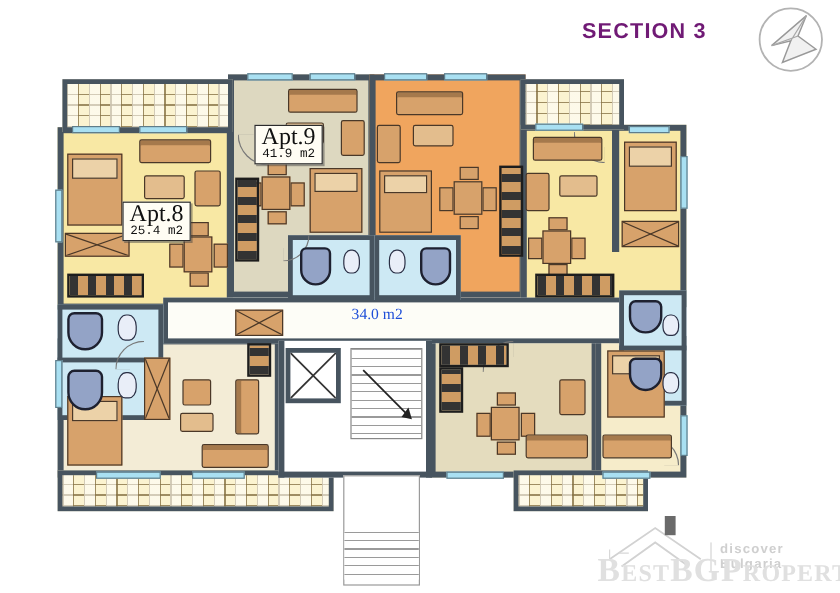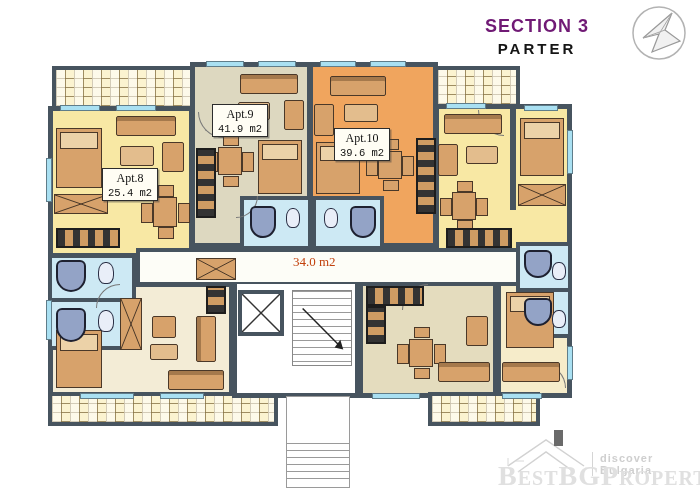--- a/index.html
+++ b/index.html
@@ -37,40 +37,39 @@
   .tset .c4{bottom:1%;left:36%;height:18%;width:28%;}
   .tub{background:#93a3c6;border:2px solid #1e2130;border-radius:8px 8px 20px 20px;}
   .wc{background:#e9eef8;border:1px solid #2a2f45;border-radius:45% 45% 40% 40%;}
   .treads{background-color:#fff;background-image:repeating-linear-gradient(180deg,#9a9a9a 0 1px,transparent 1px 7px);}
   .shaft{background:#fff;border:5px solid #47545f;border-top:none;}
   .extstair{background:#fff;border:1px solid #9a9a9a;}
   .arc{border:1px solid #777;border-top:none;border-right:none;border-radius:0 0 0 100%;}
   
   .aptlabel{background:#fffdf4;border:1px solid #2c2c2c;box-shadow:1.5px 1.5px 0 rgba(60,60,60,.45);
             text-align:center;padding:1px 5px;font-family:"Liberation Serif",serif;color:#111;}
-  .aptlabel .nm{display:block;font-size:12px;line-height:17px;}
+  .aptlabel .nm{display:block;font-size:20px;line-height:17px;}
   .aptlabel .ar{display:block;font-size:10.5px;line-height:12px;font-family:Liberation Mono, monospace;}
-  .corrlabel{font-family:"Liberation Serif",serif;font-size:13px;color:#c2410c;}
+  .corrlabel{font-family:"Liberation Serif",serif;font-size:13px;color:#1d4ed8;}
   
   .title{font-size:18px;font-weight:bold;letter-spacing:1px;color:#701a75;text-align:center;line-height:28px;}
   .subtitle{font-size:15px;font-weight:bold;letter-spacing:3px;color:#151515;text-align:center;}
   
   .wm-tag{font-size:11px;font-weight:bold;color:#cfcfcf;letter-spacing:1px;
           border-left:1px solid #d5d5d5;padding-left:7px;}
   .wm-brand{font-family:"Liberation Serif",serif;font-variant:small-caps;font-weight:bold;
             font-size:28px;color:#e0e0e0;letter-spacing:1px;white-space:nowrap;}
 </style>
 </head>
 <body>
 
 <div class="canvas">
 
   <div class="abs" style="left:452px;top:12px;width:170px;">
     <div class="title">SECTION 3</div>
-    <div class="subtitle">PARTER</div>
   </div>
   <svg class="abs" style="left:630px;top:4px;" width="58" height="58" viewBox="0 0 58 58">
     <circle cx="29" cy="29" r="26" fill="#ffffff" stroke="#b3b3b3" stroke-width="1.5"></circle>
     <path d="M13 34 L42 9 L35 26 L50 37 L22 48 L29 30 Z" fill="#f1f1f1" stroke="#999" stroke-width="1.2"></path>
     <path d="M13 34 L35 26 M29 30 L42 9" fill="none" stroke="#a8a8a8" stroke-width="1"></path>
   </svg>
 
   <div class="abs room" style="left:48px;top:106px;width:146px;height:152px;background:#f8e8a4;"></div>
   <div class="abs room" style="left:190px;top:62px;width:122px;height:186px;background:#ddd8c0;"></div>
   <div class="abs room" style="left:308px;top:62px;width:130px;height:186px;background:#f0a55e;"></div>
@@ -245,24 +244,20 @@
   <div class="abs wc" style="left:552px;top:310px;width:14px;height:18px;"></div>
 
   <div class="abs aptlabel" style="left:102px;top:168px;">
     <span class="nm">Apt.8</span>
     <span class="ar">25.4 m2</span>
   </div>
   <div class="abs aptlabel" style="left:212px;top:104px;">
     <span class="nm">Apt.9</span>
     <span class="ar">41.9 m2</span>
   </div>
-  <div class="abs aptlabel" style="left:334px;top:128px;">
-    <span class="nm">Apt.10</span>
-    <span class="ar">39.6 m2</span>
-  </div>
   <div class="abs corrlabel" style="left:293px;top:254px;">34.0 m2</div>
 
   <svg class="abs" style="left:504px;top:428px;" width="92" height="46" viewBox="0 0 92 46">
     <path d="M4 38 L42 12 L80 38" fill="none" stroke="#d2d2d2" stroke-width="1.5"></path>
     <path d="M14 44 L42 24 L70 44" fill="none" stroke="#d2d2d2" stroke-width="1.5"></path>
     <rect x="50" y="2" width="9" height="16" fill="#6a6a6a"></rect>
     <path d="M4 38 L4 30 M12 33 L20 33" fill="none" stroke="#d8d8d8" stroke-width="1"></path>
   </svg>
   <div class="abs wm-tag" style="left:592px;top:452px;">discover Bulgaria</div>
   <div class="abs wm-brand" style="left:498px;top:460px;">BestBGProperties</div>

